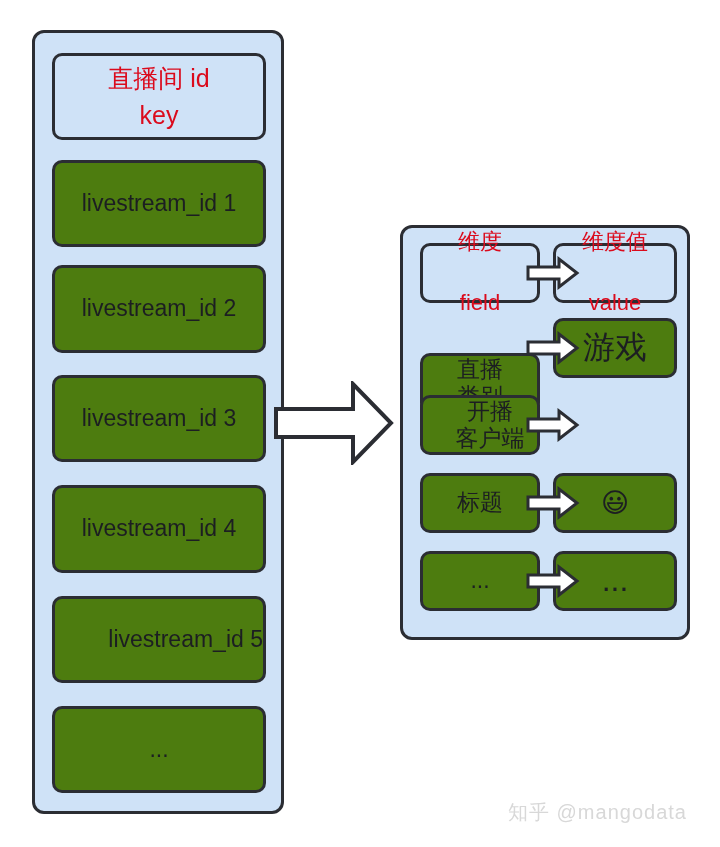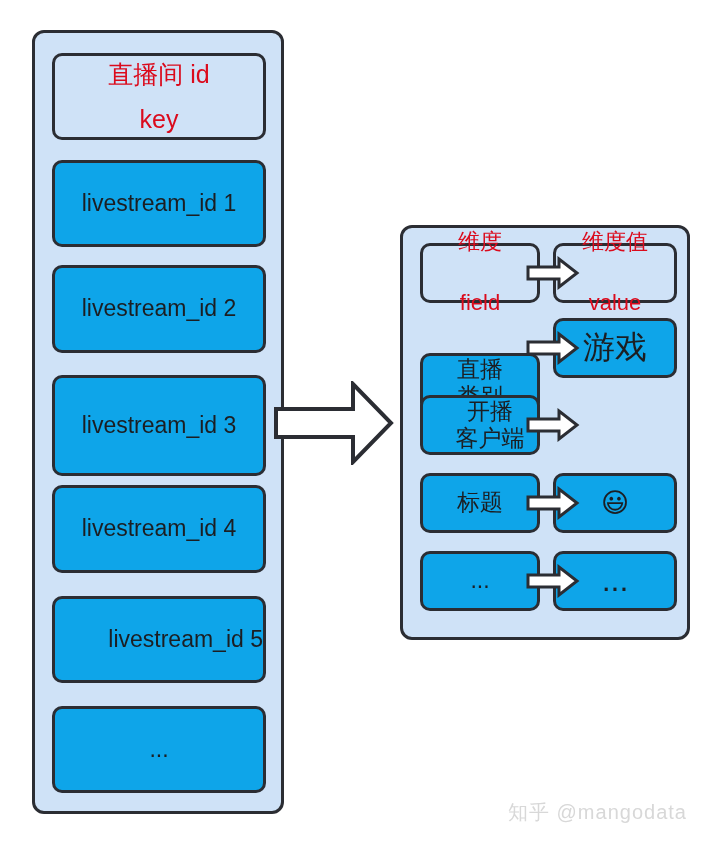--- a/index.html
+++ b/index.html
@@ -25,21 +25,21 @@
     border:3px solid var(--line);
     border-radius:12px;
     z-index:0;
   }
   .box{
     position:absolute;
     display:flex;
     flex-direction:column;
     align-items:center;
     justify-content:center;
-    background:#0ea5e9;
+    background:#4d7c0f;
     border:3px solid var(--line);
     border-radius:10px;
     text-align:center;
     z-index:1;
     line-height:1.2;
   }
   .box.blue{background:var(--blue);}
   .box.red{color:var(--red);}
   .leftitem{font-size:23px;}
   .headerbox{font-size:25px;line-height:1.45;}
@@ -59,32 +59,32 @@
     white-space:nowrap;
   }
 </style>
 </head>
 <body>
 
 <div class="canvas">
 
   <div class="panel" style="left:32px;top:30px;width:252px;height:784px;"></div>
 
-  <div class="box blue red headerbox" style="left:52px;top:53px;width:214px;height:87px;justify-content:space-between;">
+  <div class="box blue red headerbox" style="left:52px;top:53px;width:214px;height:87px;">
     <span class="line">直播间 id</span>
     <span class="line">key</span>
   </div>
 
   <div class="box leftitem" style="left:52px;top:160px;width:214px;height:87px;">
     <span class="line">livestream_id 1</span>
   </div>
   <div class="box leftitem" style="left:52px;top:265px;width:214px;height:88px;">
     <span class="line">livestream_id 2</span>
   </div>
-  <div class="box leftitem" style="left:52px;top:375px;width:214px;height:101px;">
+  <div class="box leftitem" style="left:52px;top:375px;width:214px;height:87px;">
     <span class="line">livestream_id 3</span>
   </div>
   <div class="box leftitem" style="left:52px;top:485px;width:214px;height:88px;">
     <span class="line">livestream_id 4</span>
   </div>
   <div class="box leftitem" style="left:52px;top:596px;width:214px;height:87px;align-items:flex-end;">
     <span class="line">livestream_id 5</span>
   </div>
   <div class="box leftitem" style="left:52px;top:706px;width:214px;height:87px;">
     <span class="line">...</span>

